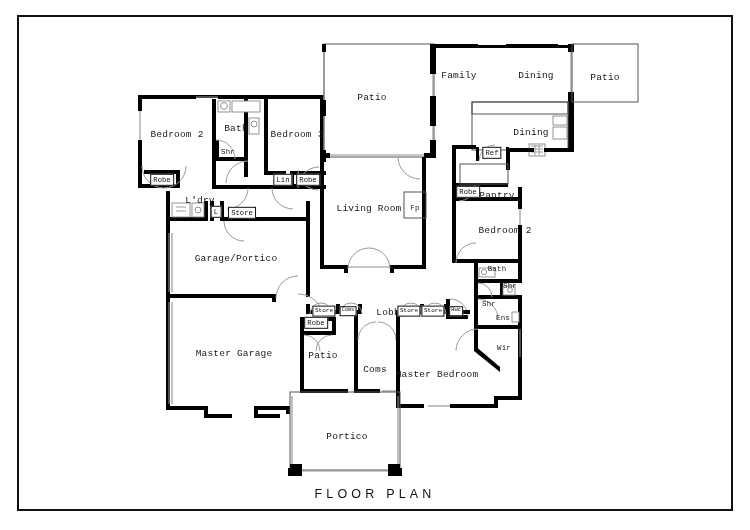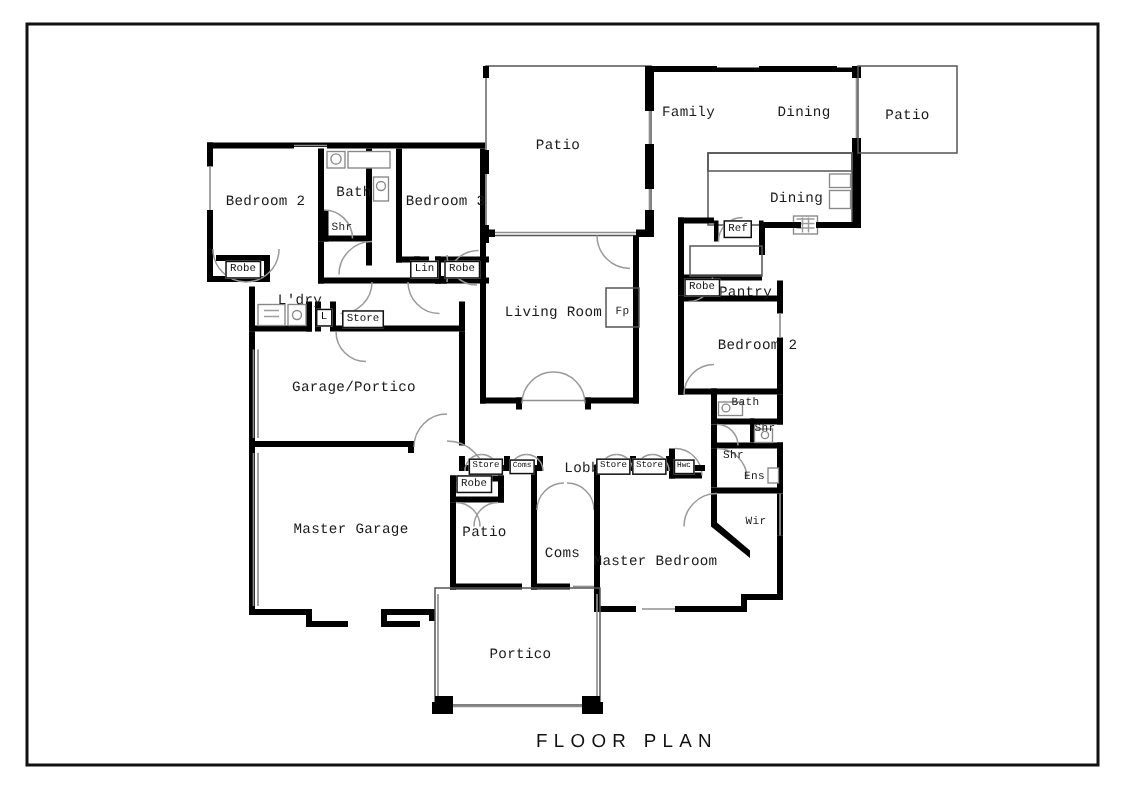--- a/index.html
+++ b/index.html
@@ -8,21 +8,21 @@
   #sheet{position:relative;width:750px;height:530px;background:#ffffff;}
   #border{position:absolute;left:17px;top:15px;width:716px;height:496px;
           border:2px solid #111;box-sizing:border-box;}
   #plan{position:absolute;left:0;top:0;width:750px;height:530px;}
   .label{position:absolute;color:#1a1a1a;font-family:Liberation Mono, monospace;
          white-space:nowrap;transform:translate(-50%,-50%);
          font-size:9.5px;letter-spacing:0.2px;}
   .label.sm{font-size:7.4px;}
   .title{position:absolute;left:375px;top:494px;transform:translate(-50%,-50%);
          font-size:12.5px;letter-spacing:4.2px;color:#111;
-         font-family:"Liberation Sans", sans-serif;margin-left:43px;}
+         font-family:"Liberation Sans", sans-serif;}
   .boxlbl{position:absolute;transform:translate(-50%,-50%);
           background:#fff;border:1.4px solid #111;color:#111;
           font-size:7.2px;line-height:1;padding:1.6px 2.2px;white-space:nowrap;
           font-family:Liberation Mono, monospace;}
   .boxlbl.t6{font-size:6px;padding:1.4px 1.6px;}
   .boxlbl.t5{font-size:5.2px;padding:1.2px 1.2px;}
 </style>
 </head>
 <body>
 

